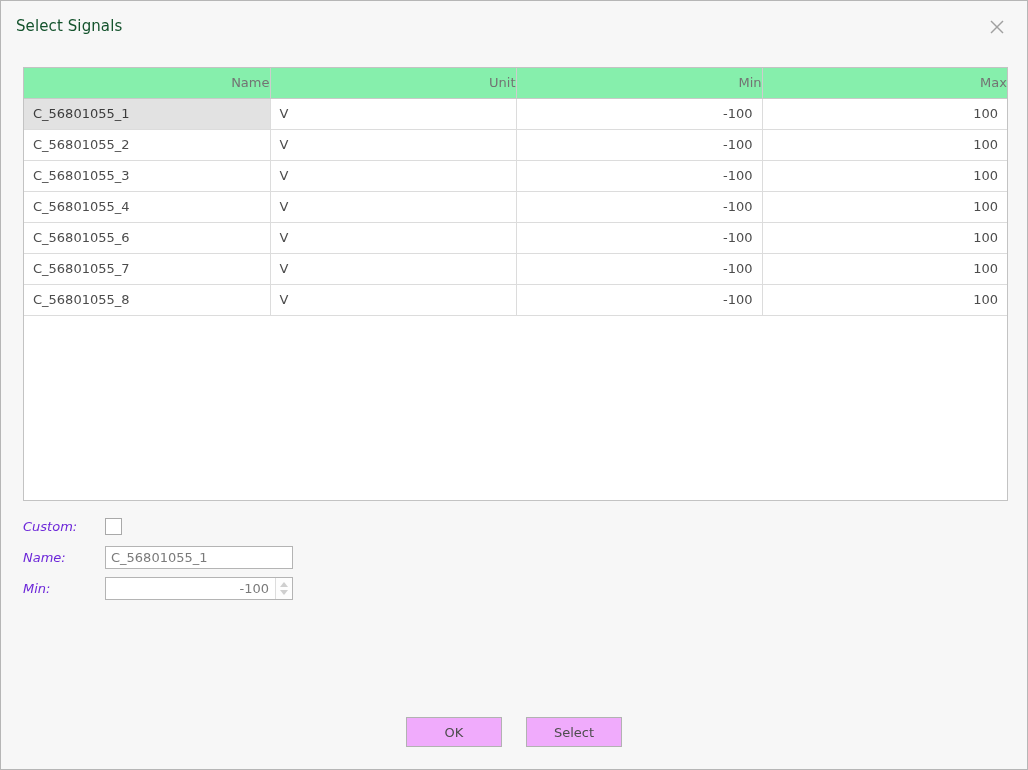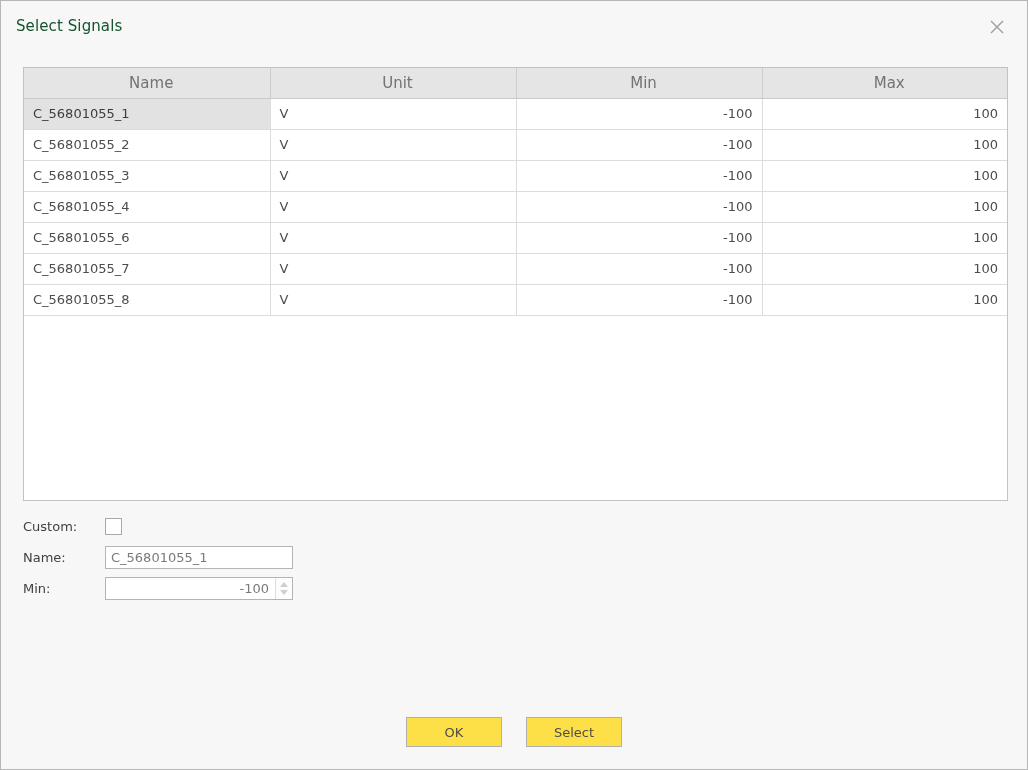--- a/index.html
+++ b/index.html
@@ -67,29 +67,29 @@
     border: 1px solid #c3c3c3;
     overflow: hidden;
   }
   table.signal-table {
     border-collapse: collapse;
     width: 100%;
     table-layout: fixed;
     font-size: 13px;
   }
   table.signal-table th {
-    background: #e5e5e5;
+    background: #86efac;
     font-weight: normal;
     color: #737373;
-    text-align: center;
+    text-align: right;
     height: 30px;
     padding: 0 0 0 9px;
     border-bottom: 1px solid #c9c9c9;
     border-right: 1px solid #cdcdcd;
-    font-size: 15px;
+    font-size: 13px;
     box-sizing: border-box;
   }
   table.signal-table th:last-child { border-right: none; }
   table.signal-table td {
     height: 31px;
     padding: 0 9px;
     border-bottom: 1px solid #dcdcdc;
     border-right: 1px solid #dcdcdc;
     color: #4c4c4c;
     box-sizing: border-box;
@@ -115,22 +115,23 @@
     width: 420px;
   }
   .form-row {
     position: relative;
     height: 31px;
     display: flex;
     align-items: center;
   }
   .form-label {
     width: 82px;
-    color: #404040;
-    font-size: 13px;
+    color: #6d28d9;
+    font-size: 13px;
+    font-style: italic;
   }
   .checkbox {
     width: 17px;
     height: 17px;
     box-sizing: border-box;
     background: #ffffff;
     border: 1px solid #a9a9a9;
     box-shadow: inset 0 0 0 1px #ffffff;
     cursor: pointer;
   }
@@ -196,21 +197,21 @@
     top: 716px;
     width: 100%;
     display: flex;
     justify-content: center;
     gap: 24px;
   }
   .dlg-button {
     width: 96px;
     height: 30px;
     box-sizing: border-box;
-    background: #fde047;
+    background: #f0abfc;
     border: 1px solid #b2b2b2;
     color: #4d4d4d;
     font-size: 13px;
     font-family: "DejaVu Sans", "Liberation Sans", sans-serif;
     cursor: pointer;
     display: flex;
     align-items: center;
     justify-content: center;
   }
 </style>

